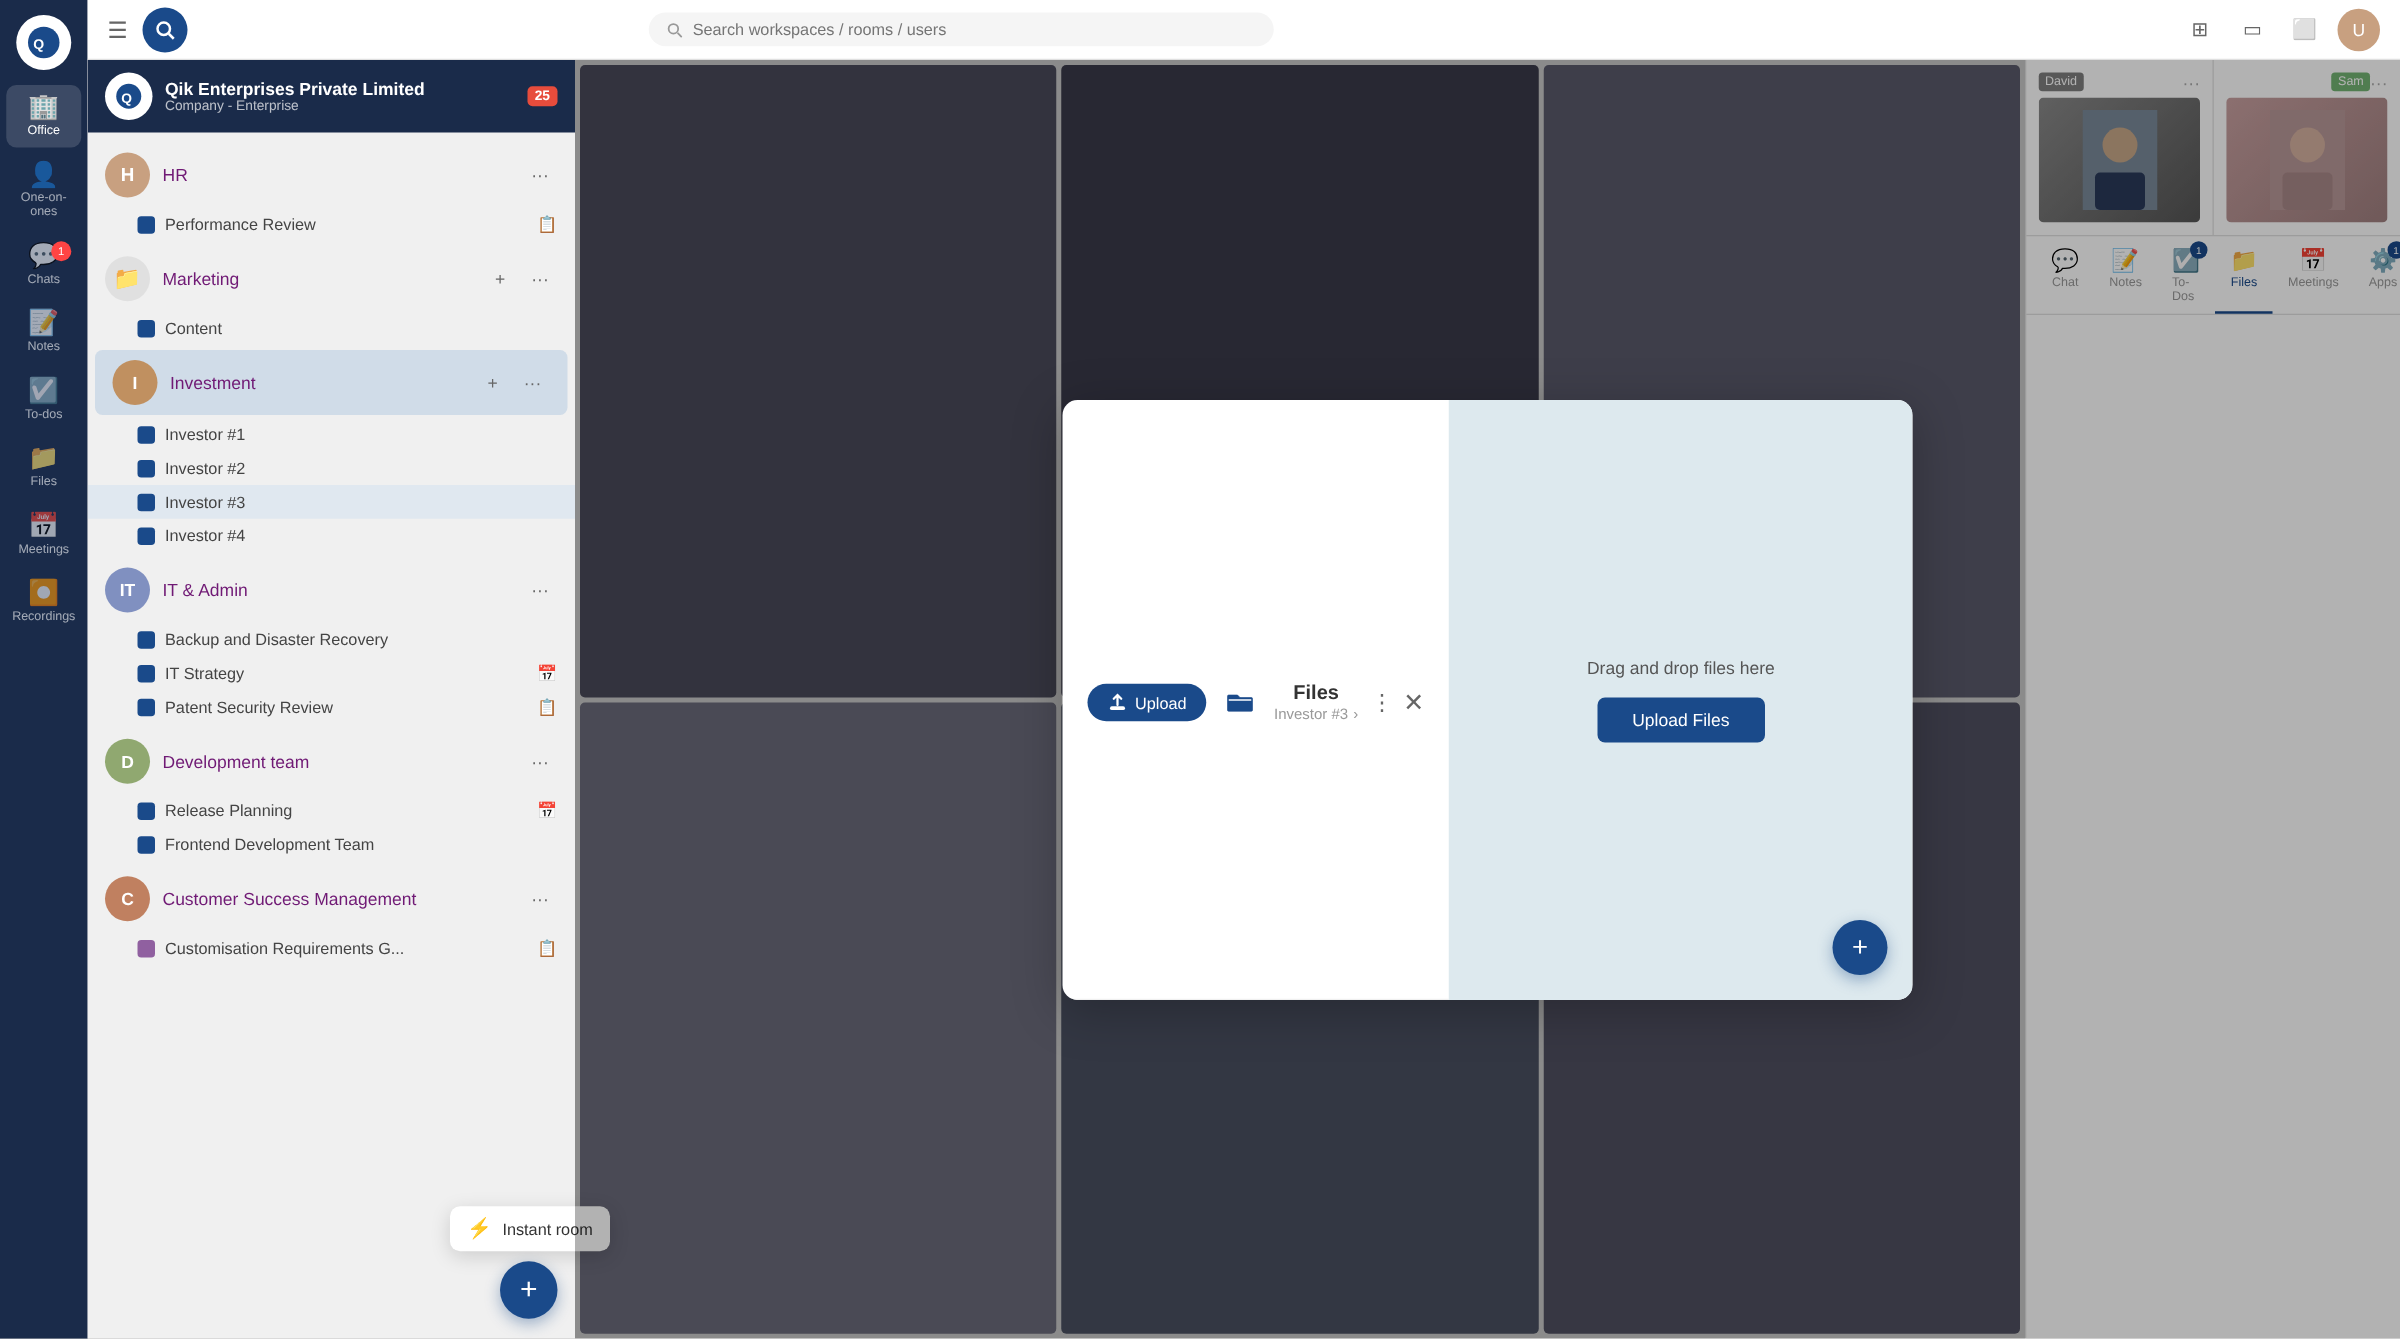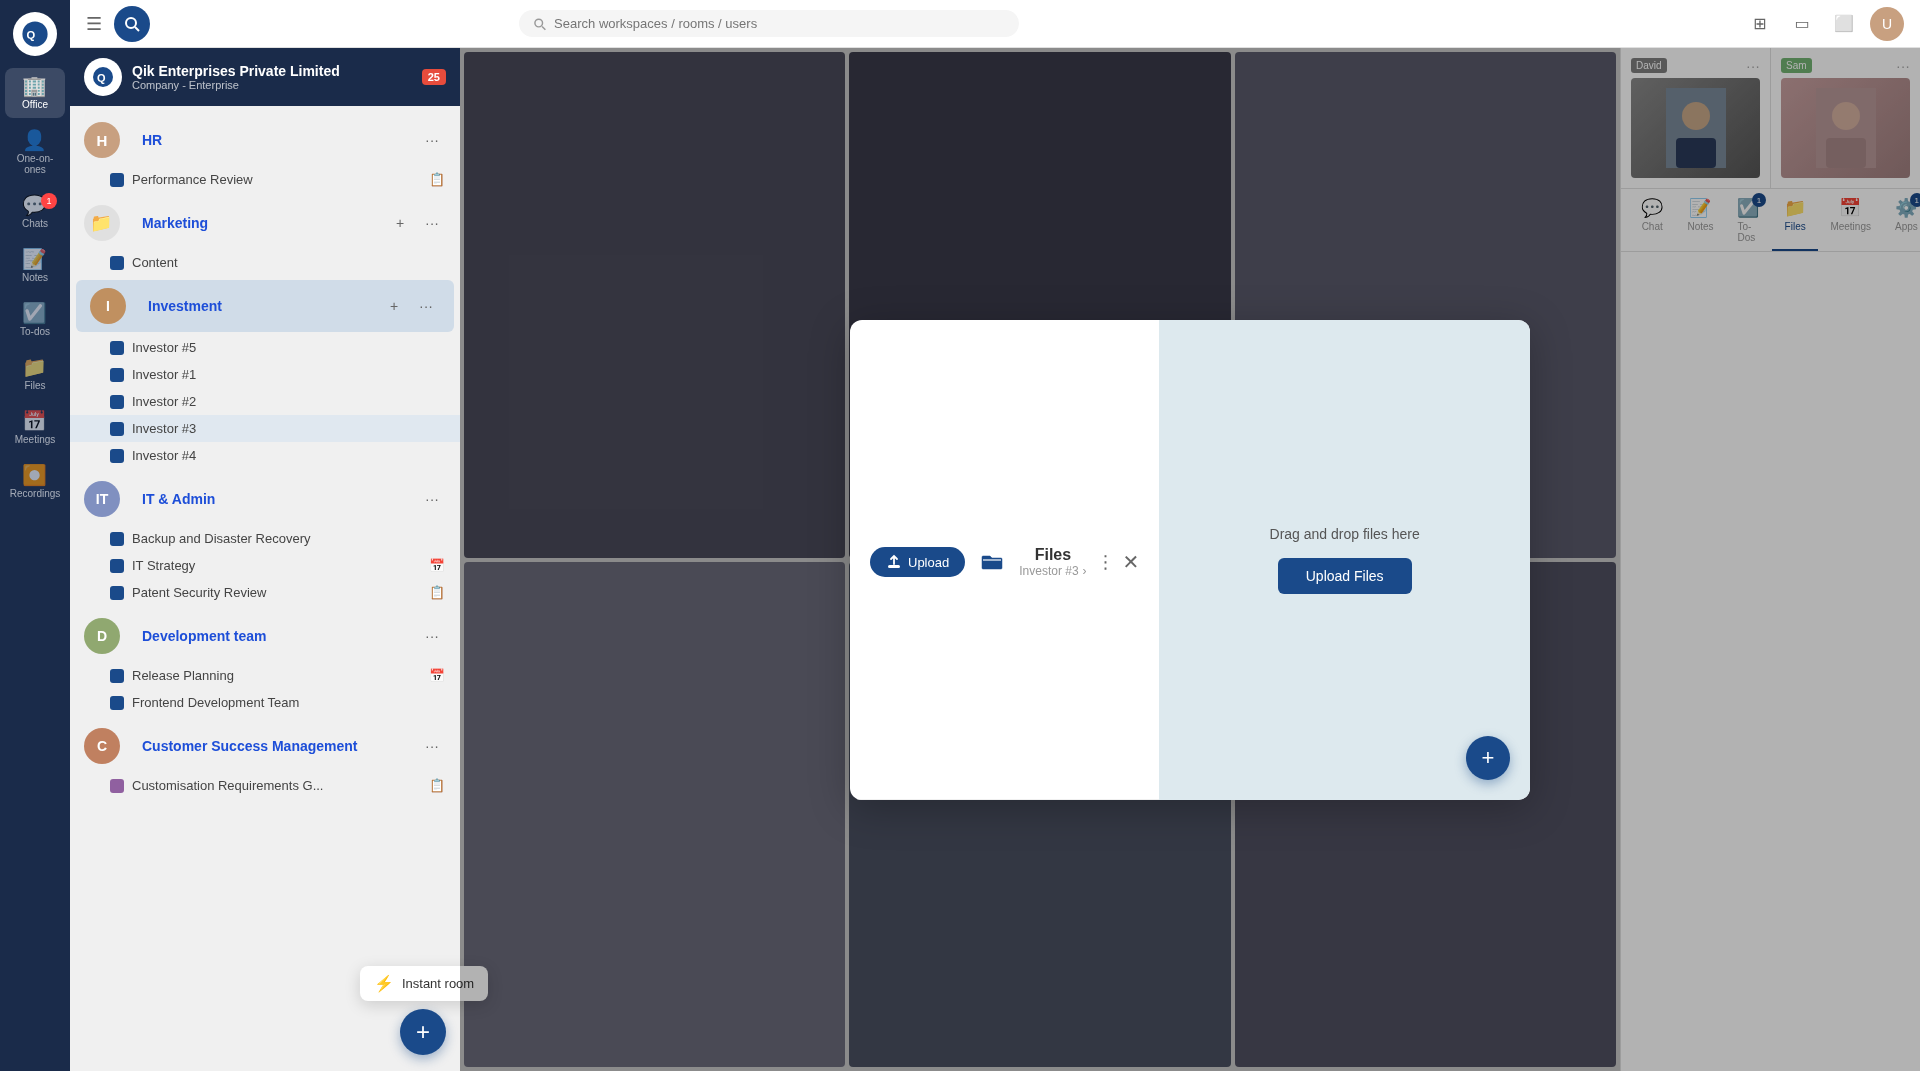--- a/index.html
+++ b/index.html
@@ -136,21 +136,21 @@
     .workspace-group { margin-bottom: 4px; }
     .workspace-header {
       display: flex; align-items: center; padding: 8px 14px;
       gap: 10px; cursor: pointer;
     }
     .workspace-avatar {
       width: 36px; height: 36px; border-radius: 50%;
       overflow: hidden; flex-shrink: 0;
       display: flex; align-items: center; justify-content: center;
     }
-    .workspace-name { flex: 1; font-size: 14px; font-weight: 700; color: #1d4ed8; margin-left: 12px; }
+    .workspace-name { flex: 1; font-size: 14px; font-weight: 400; color: #701a75; }
     .workspace-actions { display: flex; gap: 4px; }
     .icon-btn {
       width: 28px; height: 28px; border-radius: 4px;
       display: flex; align-items: center; justify-content: center;
       cursor: pointer; color: #666; font-size: 14px;
     }
 
     .room-item {
       display: flex; align-items: center;
       padding: 6px 14px 6px 40px;
@@ -528,24 +528,20 @@
           <div class="workspace-header" style="background:#d0dce8; border-radius:6px; margin:2px 6px;">
             <div class="workspace-avatar" style="background: #c09060; color:white; font-size:14px; font-weight:bold;">I</div>
             <span class="workspace-name">Investment</span>
             <div class="workspace-actions">
               <div class="icon-btn">+</div>
               <div class="icon-btn">···</div>
             </div>
           </div>
           <div class="room-item">
             <div class="room-color"></div>
-            <span class="room-name">Investor #5</span>
-          </div>
-          <div class="room-item">
-            <div class="room-color"></div>
             <span class="room-name">Investor #1</span>
           </div>
           <div class="room-item">
             <div class="room-color"></div>
             <span class="room-name">Investor #2</span>
           </div>
           <div class="room-item active">
             <div class="room-color"></div>
             <span class="room-name">Investor #3</span>
           </div>
@@ -649,21 +645,21 @@
                 <svg width="60" height="80" viewBox="0 0 60 80">
                   <rect width="60" height="80" fill="#7a8a9a"></rect>
                   <circle cx="30" cy="28" r="14" fill="#c8a888"></circle>
                   <rect x="10" y="50" width="40" height="30" rx="4" fill="#2a3a5a"></rect>
                 </svg>
               </div>
             </div>
           </div>
 
           <div class="person-card">
-            <div style="display:flex; justify-content:space-between; width:100%; align-items:flex-start;">
+            <div style="display:flex; justify-content:flex-end; width:100%; align-items:flex-start;">
               <span style="background:rgba(80,160,80,0.8); color:white; font-size:10px; padding:2px 5px; border-radius:3px;">Sam</span>
               <span style="font-size:14px; color:#aaa; cursor:pointer;">···</span>
             </div>
             <div class="person-avatar" style="width:100%; height:100px; border-radius:4px; overflow:hidden;">
               <div class="avatar-sam">
                 <svg width="60" height="80" viewBox="0 0 60 80">
                   <rect width="60" height="80" fill="#b89898"></rect>
                   <circle cx="30" cy="28" r="14" fill="#d4b0a0"></circle>
                   <rect x="10" y="50" width="40" height="30" rx="4" fill="#a88888"></rect>
                 </svg>

